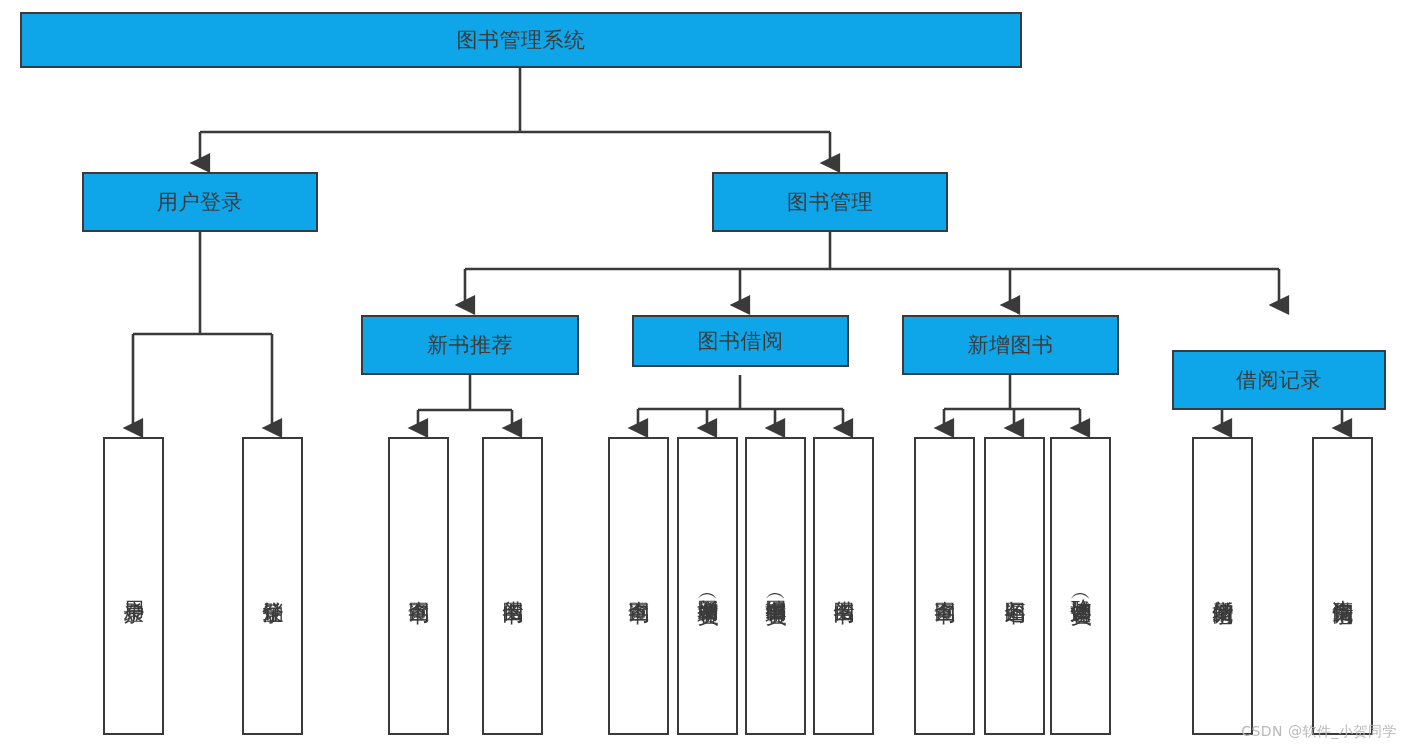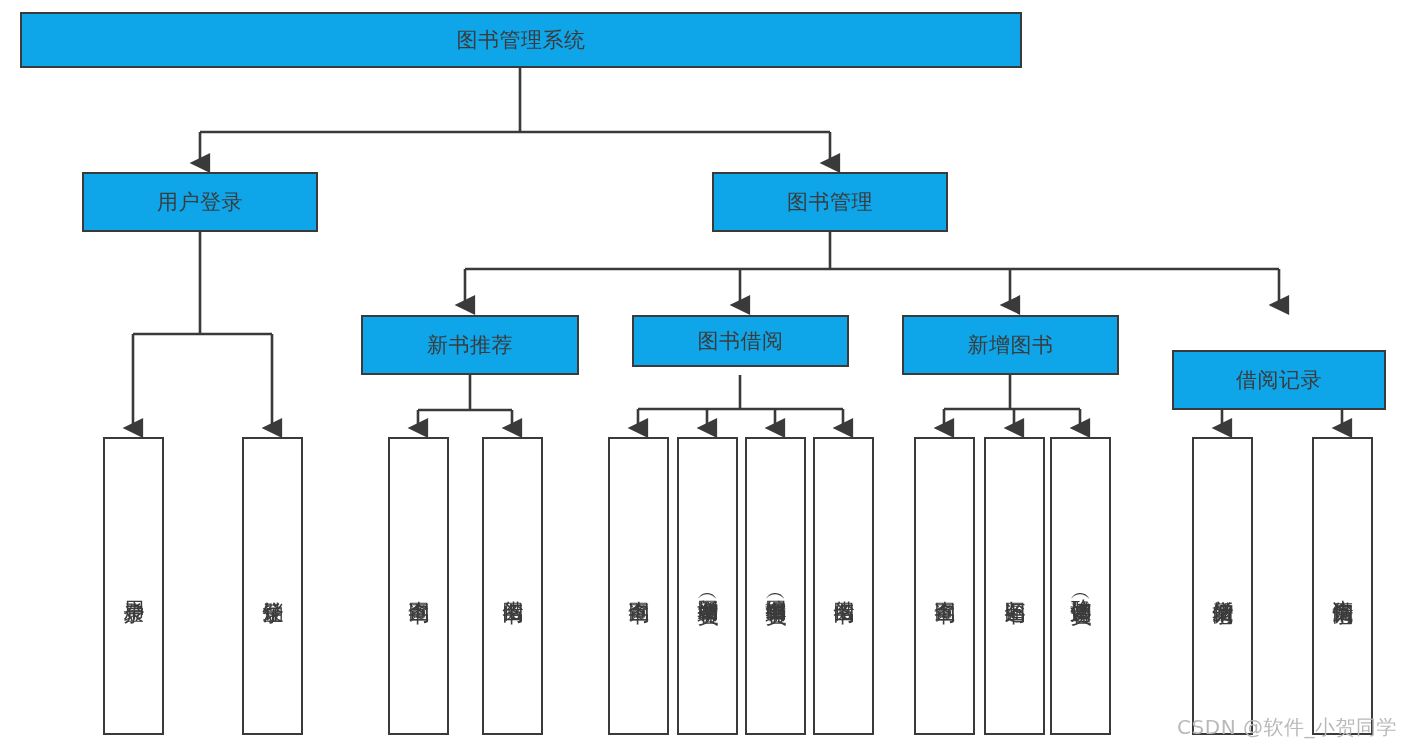--- a/index.html
+++ b/index.html
@@ -64,21 +64,21 @@
     top: 0;
     width: 1405px;
     height: 747px;
     pointer-events: none;
   }
   .watermark {
     position: absolute;
     right: 8px;
     bottom: 6px;
     color: #b9b9b9;
-    font-size: 20px;
+    font-size: 14px;
     letter-spacing: 0.5px;
     white-space: nowrap;
   }
 </style>
 </head>
 <body>
 
 <div id="diagram-root">
 
   <svg class="connectors" viewBox="0 0 1405 747" xmlns="http://www.w3.org/2000/svg">

